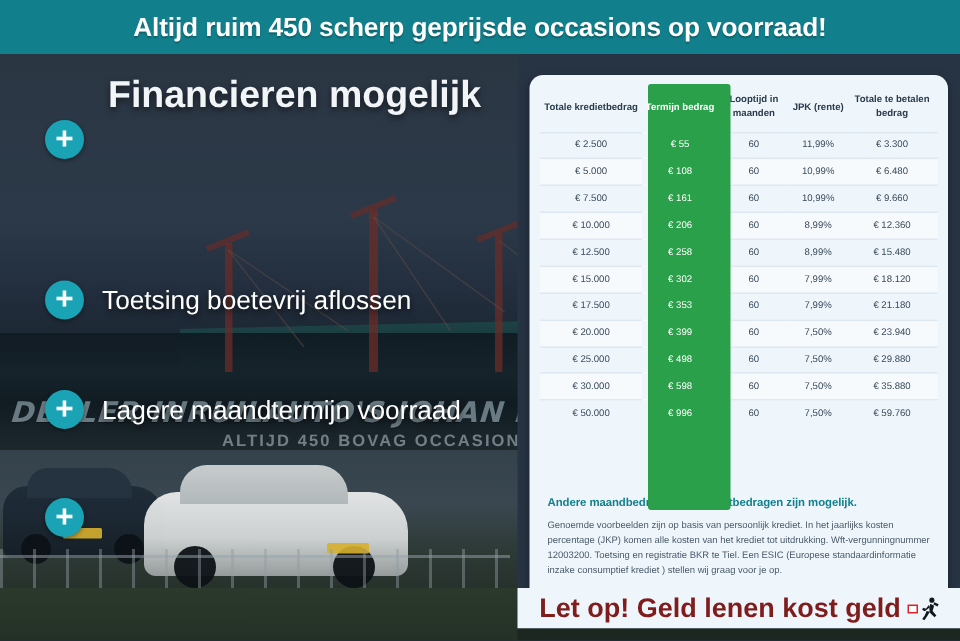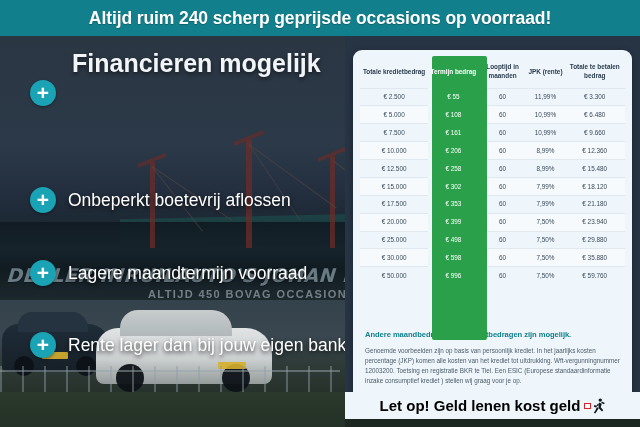--- a/index.html
+++ b/index.html
@@ -180,21 +180,21 @@
     font-size: 6.3px; color: #4a5a69; line-height: 1.62; text-align: left;
   }
 
   
   .warn {
     position: absolute; left: 345px; top: 392px; width: 295px; height: 27px;
     background: #eef6fb; display: flex; align-items: center; justify-content: center;
     gap: 4px;
   }
   .warn-text {
-    color: #000000; font-size: 15px; font-weight: 700; white-space: nowrap;
+    color: #7f1d1d; font-size: 18px; font-weight: 700; white-space: nowrap;
   }
   .warn-icon { display: flex; align-items: center; gap: 1px; }
   .warn-box {
     width: 7px; height: 6px; background: #ffffff;
     border: 1.6px solid #d8232a;
   }
   .warn-runner { width: 13px; height: 16px; }
   .warn-strip-bottom {
     position: absolute; left: 345px; top: 419px; width: 295px; height: 8px;
     background: #1b2720;
@@ -233,44 +233,43 @@
     <div class="wheel" style="left:116px; top:328px; width:28px; height:28px;"></div>
     <div class="wheel" style="left:222px; top:328px; width:28px; height:28px;"></div>
     <div class="plate" style="left:218px; top:326px; width:28px;"></div>
 
     <div class="fence"></div>
     <div class="fence-rail"></div>
     <div class="grass"></div>
   </div>
 
   <div class="banner">
-    <div class="banner-text">Altijd ruim 240 scherp geprijsde occasions op voorraad!</div>
+    <div class="banner-text">Altijd ruim 450 scherp geprijsde occasions op voorraad!</div>
   </div>
 
   <div class="left">
 
     <div class="plus" style="left:30px; top:44px;">
         <span>+</span>
       </div>
     <div class="headline">Financieren mogelijk</div>
 
     <div class="plus" style="left:30px; top:151px;">
         <span>+</span>
       </div>
-    <div class="bullet-text" style="left:68px; top:154px;">Onbeperkt boetevrij aflossen</div>
+    <div class="bullet-text" style="left:68px; top:154px;">Toetsing boetevrij aflossen</div>
 
     <div class="plus" style="left:30px; top:224px;">
         <span>+</span>
       </div>
     <div class="bullet-text" style="left:68px; top:227px;">Lagere maandtermijn voorraad</div>
 
     <div class="plus" style="left:30px; top:296px;">
         <span>+</span>
       </div>
-    <div class="bullet-text" style="left:68px; top:299px;">Rente lager dan bij jouw eigen bank</div>
   </div>
 
   <div class="panel">
     <div class="card">
 
       <div class="table-wrap">
         <div class="hl-col"></div>
         <table>
           <thead>
             <tr>

